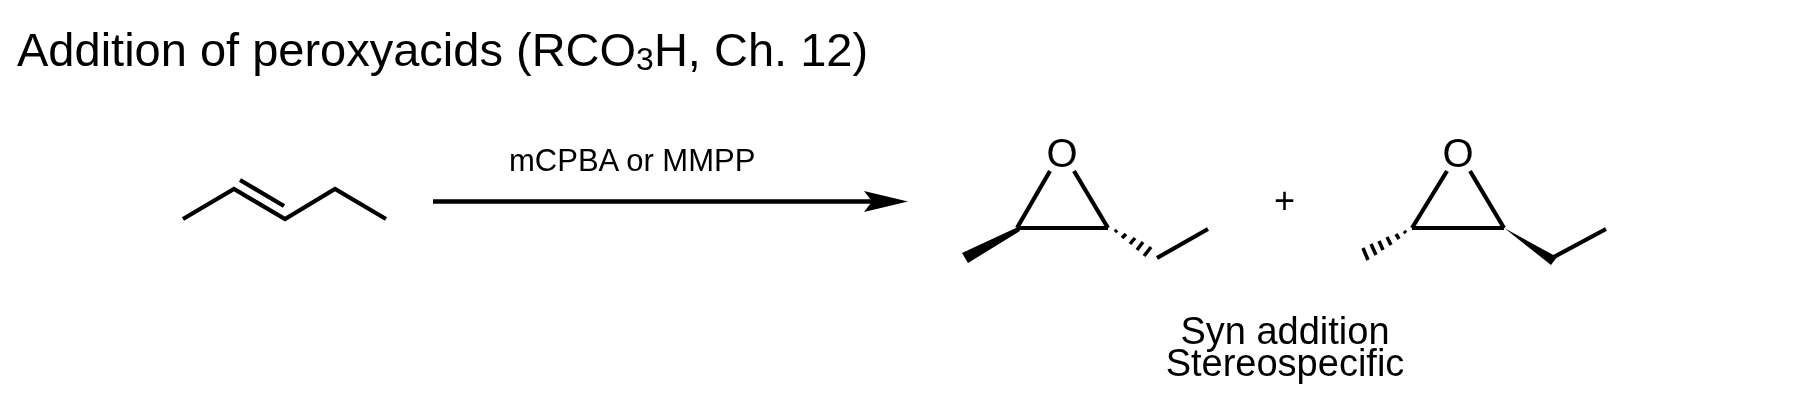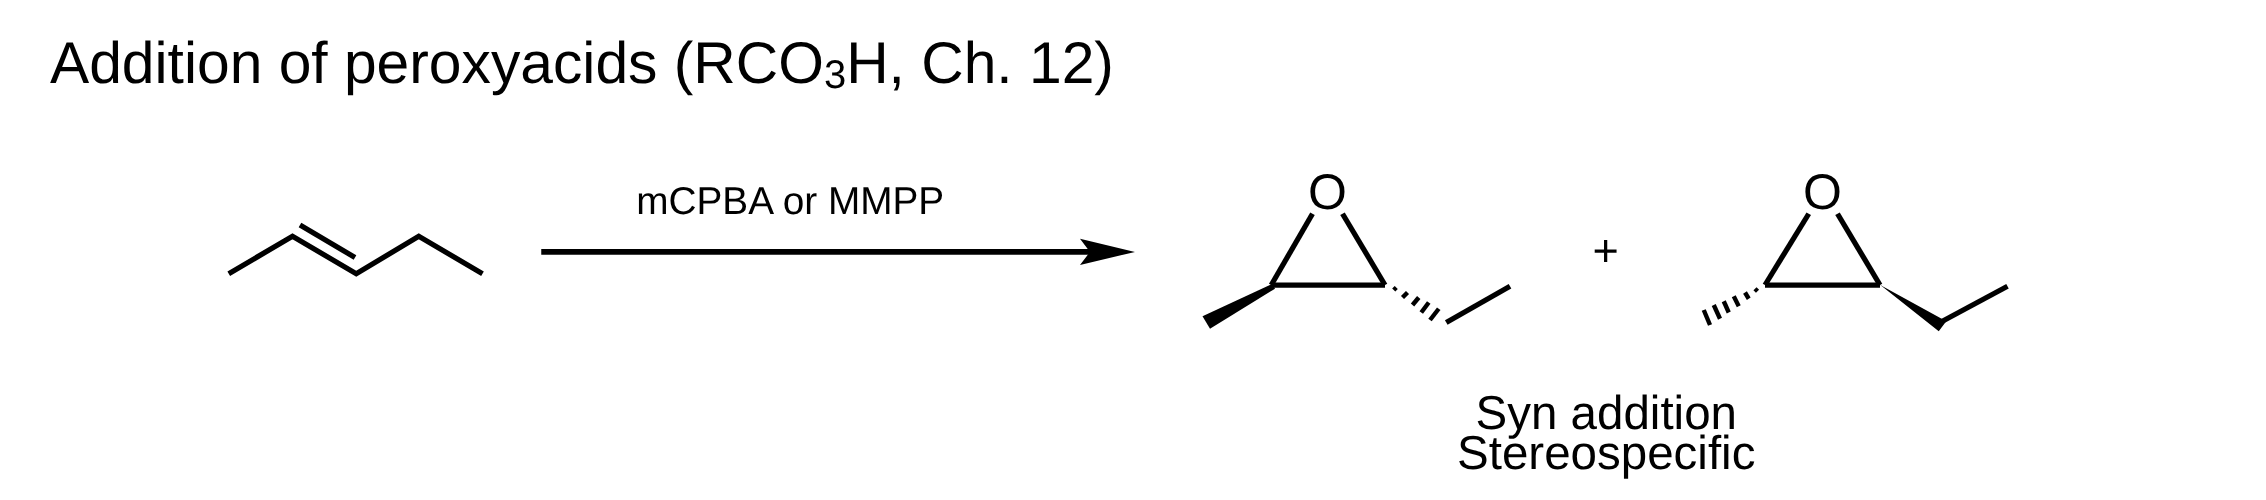--- a/index.html
+++ b/index.html
@@ -1,19 +1,19 @@
 <!DOCTYPE html>
 <html><head>
 <meta charset="utf-8">
 <style>
   html, body { margin: 0; padding: 0; background: #ffffff; }
   body { width: 1813px; height: 400px; position: relative; overflow: hidden;
          font-family: "Liberation Sans", sans-serif; color: #000; }
   .title { position: absolute; left: 17px; top: 22px; font-size: 47px; line-height: 56px;
-           white-space: nowrap; letter-spacing: 0px; margin-left: 23px; }
+           white-space: nowrap; letter-spacing: 0px; }
   .title sub { font-size: 32px; vertical-align: -4px; line-height: 0; }
   .reagent { position: absolute; left: 509px; top: 142px; font-size: 31px; line-height: 38px; white-space: nowrap; text-align: right; }
   .plus { position: absolute; left: 1274px; top: 180px; font-size: 36px; line-height: 42px; }
   .note { position: absolute; left: 1110px; width: 350px; text-align: center; font-size: 38px; line-height: 44px; white-space: nowrap; }
   .note.l1 { top: 309px; }
   .note.l2 { top: 341px; }
   svg.scheme { position: absolute; left: 0; top: 0; }
   .o-label { font-family: "Liberation Sans", sans-serif; font-size: 40px; }
 </style>
 </head>

